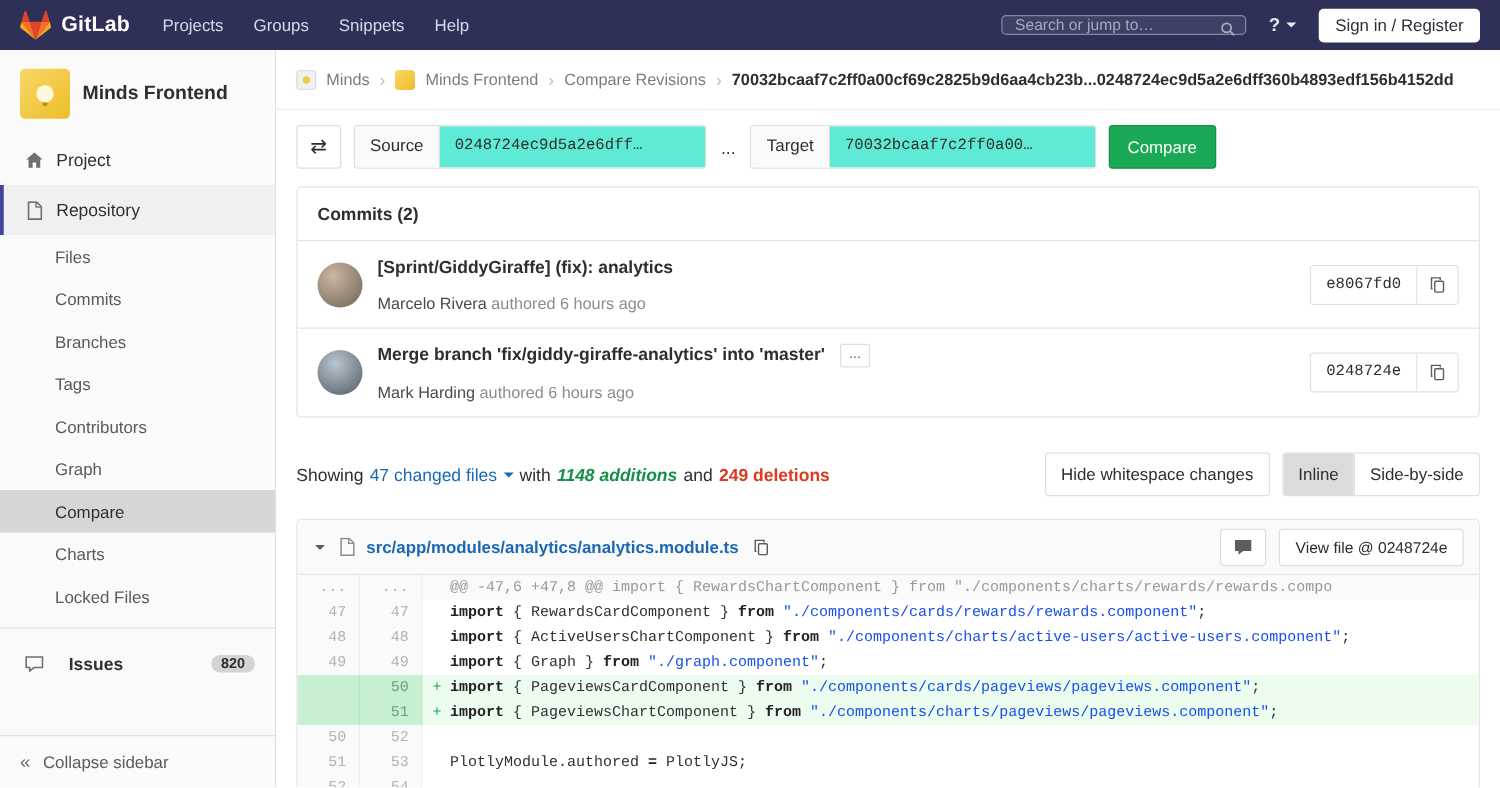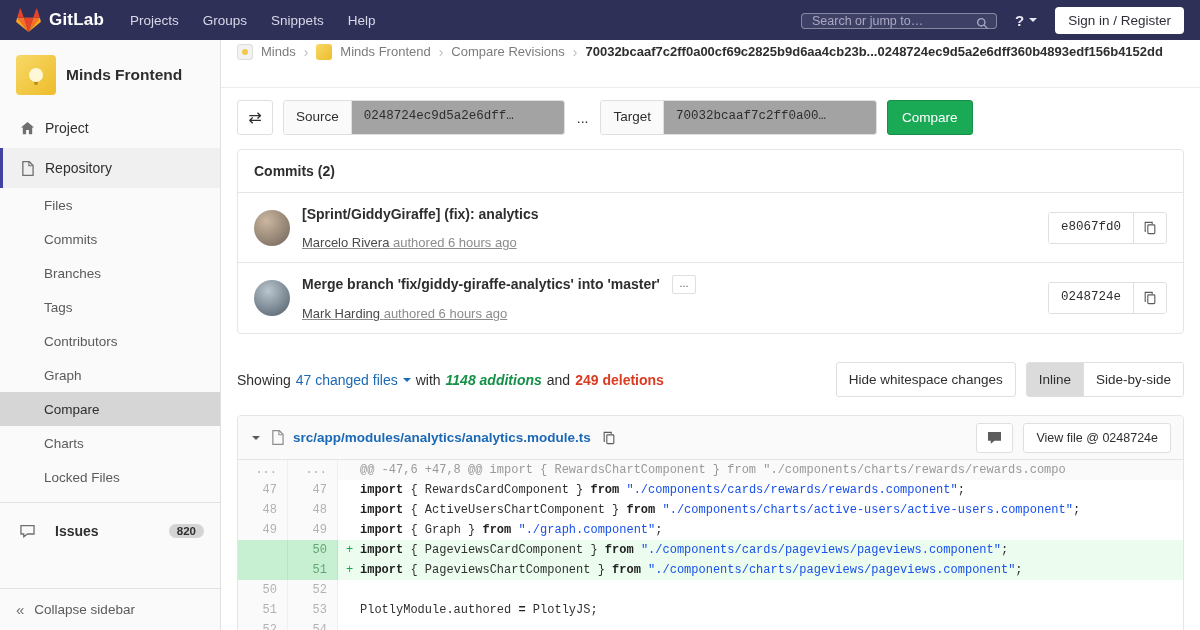--- a/index.html
+++ b/index.html
@@ -37,51 +37,51 @@
   .subnav a { display:block; font-size:13.5px; color:#5a5a5a; padding:9.5px 16px 9.5px 41px; border-left:3px solid transparent; }
   .subnav a.active { background:#d6d6d6; color:#2e2e2e; }
   .side-divider { border-top:1px solid #e1e1e1; margin:8px 0; }
   .issues-item { display:flex; align-items:center;font-weight:bold; }
   .count-badge { margin-left:auto; background:#d4d4d4; color:#2e2e2e; border-radius:9px; font-size:11.5px; padding:1px 8px; }
   .collapse-btn { position:absolute; bottom:0; left:0; right:0; border-top:1px solid #e1e1e1; padding:13px 16px; display:flex; align-items:center; gap:10px; font-size:13.5px; color:#5a5a5a; background:#fafafa; cursor:pointer; }
   .collapse-glyph { font-size:15px; color:#6f6f6f; line-height:1; }
 
   
   .main { position:absolute; top:40px; left:221px; right:0; bottom:0; overflow:hidden; background:#fff; }
-  .breadcrumbs { height:48px; border-bottom:1px solid #ececec; display:flex; gap:8px; padding:4px 16px; font-size:13px; color:#7c7c7c; }
+  .breadcrumbs { height:48px; border-bottom:1px solid #ececec; display:flex; gap:8px; padding:16px 16px; font-size:13px; color:#7c7c7c; }
   .crumb-avatar { width:16px; height:16px; border-radius:3px; flex:0 0 16px; }
   .crumb-avatar.group { background:#f2f2f2; border:1px solid #ddd; position:relative; }
   .crumb-avatar.group::after { content:""; position:absolute; inset:4px; border-radius:50%; background:#f2c94c; }
   .crumb-avatar.project { background:linear-gradient(135deg,#f8d868,#edbd2a); }
   .crumb-sep { color:#bdbdbd; font-size:14px; }
   .crumb-current { color:#2e2e2e; font-weight:bold; white-space:nowrap; overflow:hidden; text-overflow:ellipsis; }
 
   .content { padding:12px 16px 0; }
 
   
   .compare-row { display:flex; align-items:center; gap:10px; }
   .swap-btn { width:36px; height:35px; border:1px solid #dfdfdf; border-radius:3px; background:#fff; color:#2e2e2e; font-size:16px; line-height:1; }
   .ref-group { display:flex; border:1px solid #dfdfdf; border-radius:3px; overflow:hidden; height:35px; }
   .ref-label { background:#fafafa; border-right:1px solid #dfdfdf; padding:8px 12px; font-size:13.5px; color:#2e2e2e; }
-  .ref-field { width:212px; background:#a3a3a3; padding:8px 12px; font-family:"Liberation Mono","DejaVu Sans Mono",monospace; font-size:12.5px; color:#2e2e2e; white-space:nowrap; overflow:hidden; cursor:pointer; }
+  .ref-field { width:212px; background:#5eead4; padding:8px 12px; font-family:"Liberation Mono","DejaVu Sans Mono",monospace; font-size:12.5px; color:#2e2e2e; white-space:nowrap; overflow:hidden; cursor:pointer; }
   .dots-sep { color:#2e2e2e; font-size:14px; padding:0 2px; }
   .compare-btn { background:#1aaa55; border:1px solid #168f48; color:#fff; border-radius:3px; padding:8px 14px; font-size:13.5px; height:35px; }
 
   
   .panel { border:1px solid #e5e5e5; border-radius:4px; margin-top:14px; }
   .panel-header { padding:13px 16px; font-size:14px; color:#2e2e2e; border-bottom:1px solid #e5e5e5;font-weight:bold; }
   .commit-row { display:flex; align-items:center; gap:12px; padding:12px 16px; }
   .commit-row + .commit-row { border-top:1px solid #e5e5e5; }
   .commit-avatar { width:36px; height:36px; border-radius:50%; flex:0 0 36px; }
   .commit-avatar.a1 { background:radial-gradient(circle at 35% 30%,#cbb7a0,#6e6257); }
   .commit-avatar.a2 { background:radial-gradient(circle at 40% 30%,#b9c6cf,#4e5a66); }
   .commit-info { flex:1; min-width:0; }
   .commit-title { font-size:14px; font-weight:bold; color:#2e2e2e; display:inline; }
   .ellipsis-btn { display:inline-block; border:1px solid #dfdfdf; border-radius:2px; background:#fff; color:#5c5c5c; font-size:11px; line-height:1; padding:2px 6px 4px; margin-left:8px; vertical-align:2px; }
-  .commit-meta { font-size:13px; color:#8c8c8c; margin-top:12px;text-decoration:underline; }
+  .commit-meta { font-size:13px; color:#8c8c8c; margin-top:12px; }
   .commit-author { color:#4a4a4a; }
   .sha-group { display:flex; border:1px solid #dfdfdf; border-radius:3px; overflow:hidden; height:32px; }
   .sha-text { padding:7px 12px; font-family:"Liberation Mono","DejaVu Sans Mono",monospace; font-size:12.5px; color:#2e2e2e; background:#fff; border-right:1px solid #dfdfdf; }
   .copy-btn { background:#fff; border:0; padding:0 9px; display:flex; align-items:center; }
 
   
   .stats-row { display:flex; align-items:center; margin-top:28px; }
   .stats-text { font-size:14px; color:#2e2e2e; display:flex; align-items:center; gap:5px; flex-wrap:nowrap; }
   .files-link { color:#1b69b6; display:flex; align-items:center; gap:5px; }
   .files-link .tri-down { color:#1b69b6; }

